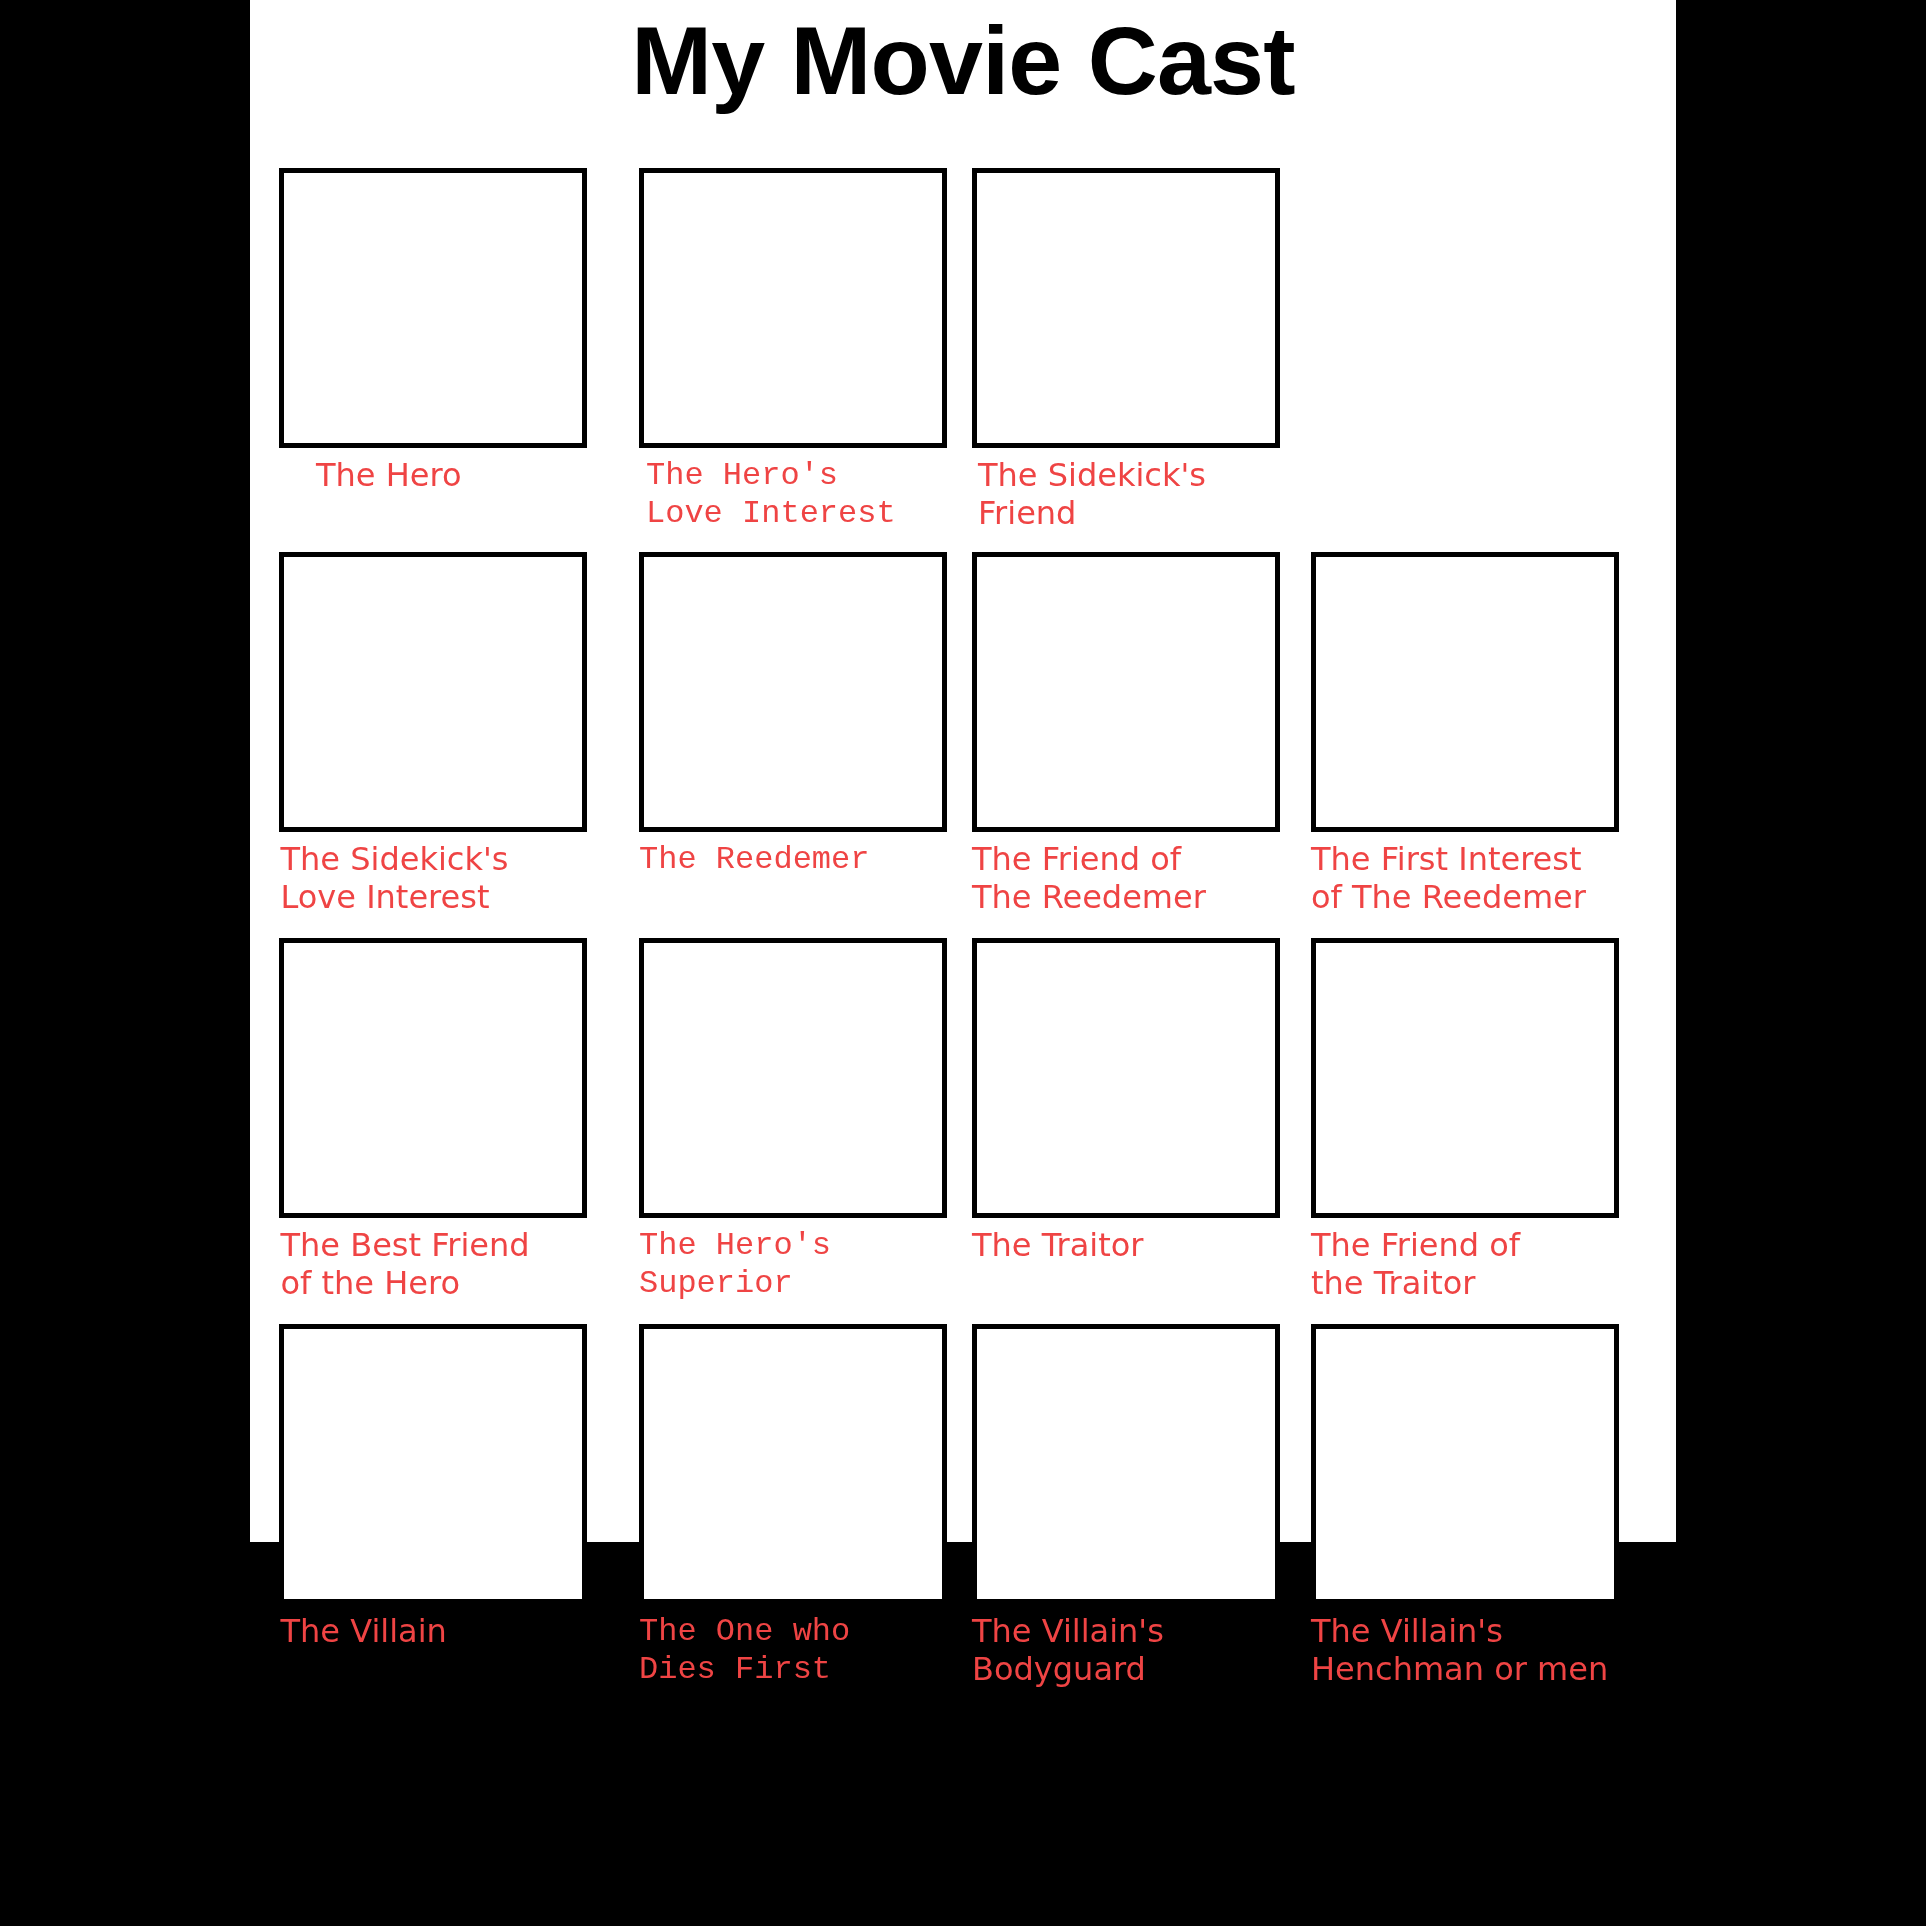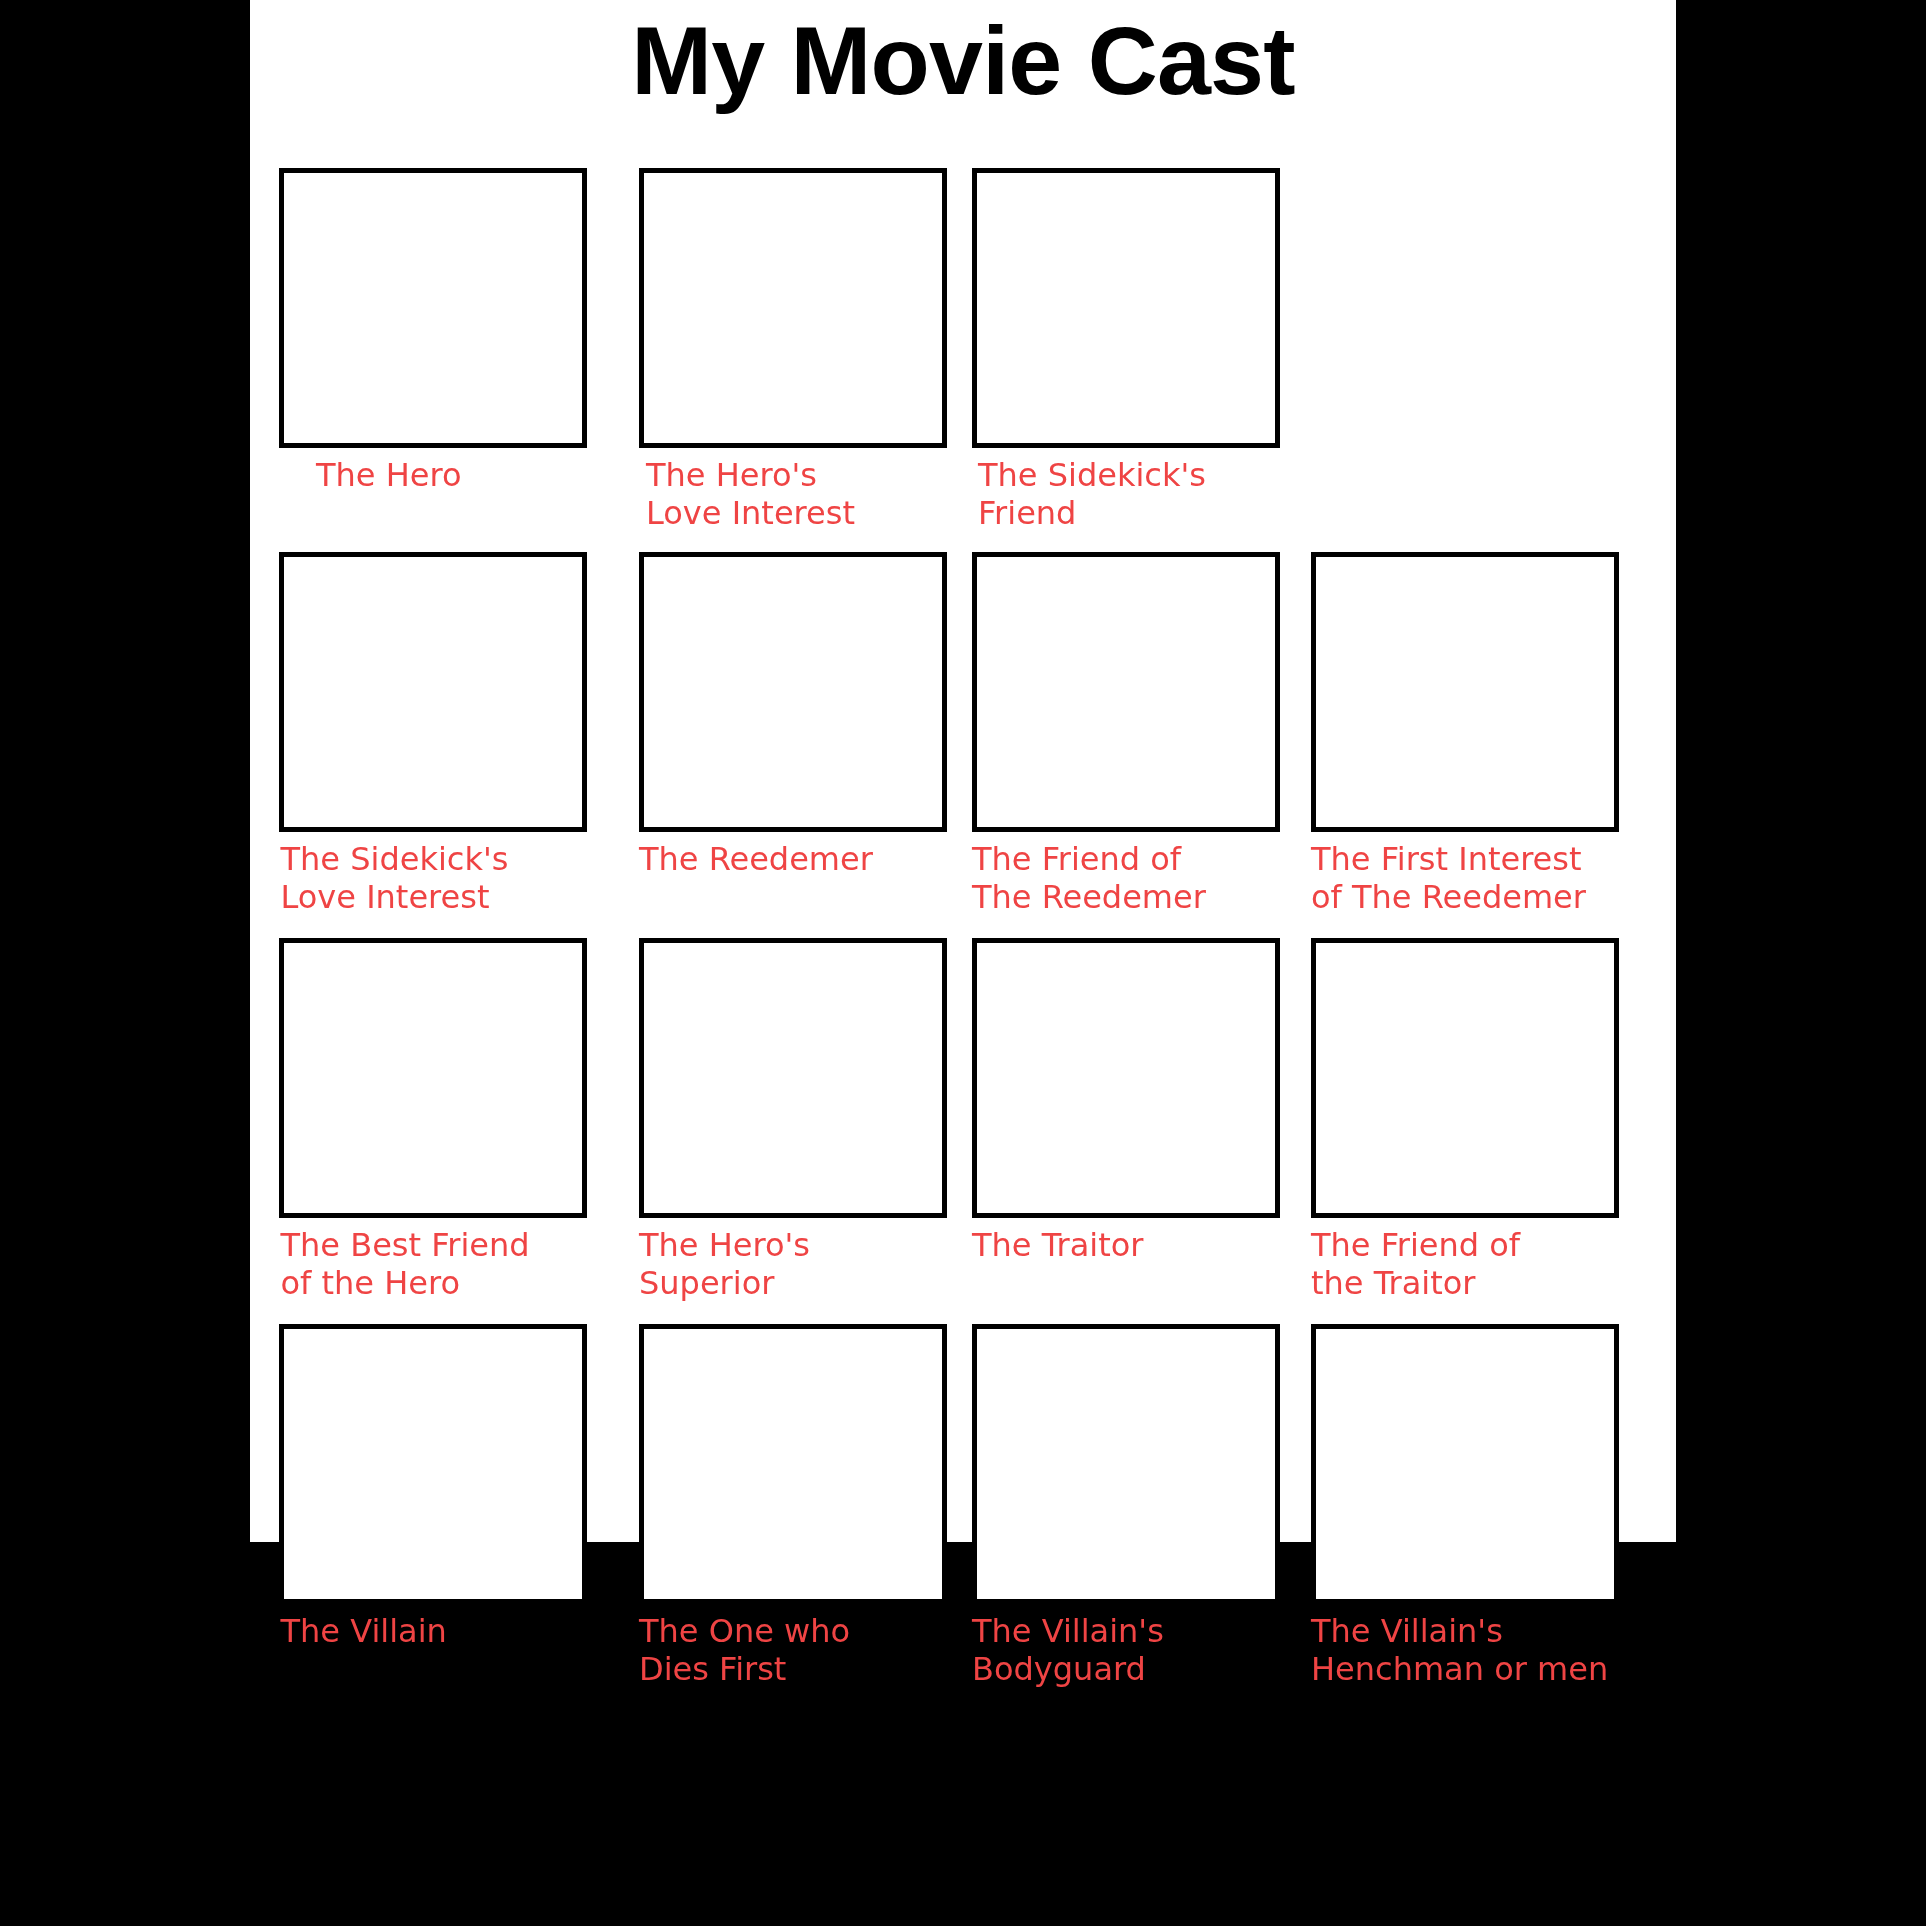--- a/index.html
+++ b/index.html
@@ -67,21 +67,21 @@
   }
   .r0 .box { margin-left: 7.7px; }
   .r0 .caption { margin-left: 34px; }
   .r1 { margin-top: 19px; }
   .r2 { margin-top: 21.6px; }
   .r3 { margin-top: 21.6px; }
   .row .cell:nth-child(1) .box { margin-left: 0px; }
   .row .cell:nth-child(2) .box { margin-left: 25px; }
   .row .cell:nth-child(3) .box { margin-left: 23px; }
   .row .cell:nth-child(4) .box { margin-left: 27px; }
-  .row .cell:nth-child(2) .caption { margin-left: 25px; }
+  .row .cell:nth-child(2) .caption { margin-left: 25px; font-family: Liberation Mono, monospace; }
   .row .cell:nth-child(3) .caption { margin-left: 23px; }
   .row .cell:nth-child(4) .caption { margin-left: 27px; }
   .r0 .cell:nth-child(1) .caption { margin-left: 37px; }
   .r0 .cell:nth-child(2) .caption { margin-left: 32px; }
   .r0 .cell:nth-child(3) .caption { margin-left: 29px; }
   .r0 .cell:nth-child(4) .caption { margin-left: 32px; }
 </style>
 </head>
 <body>
 

